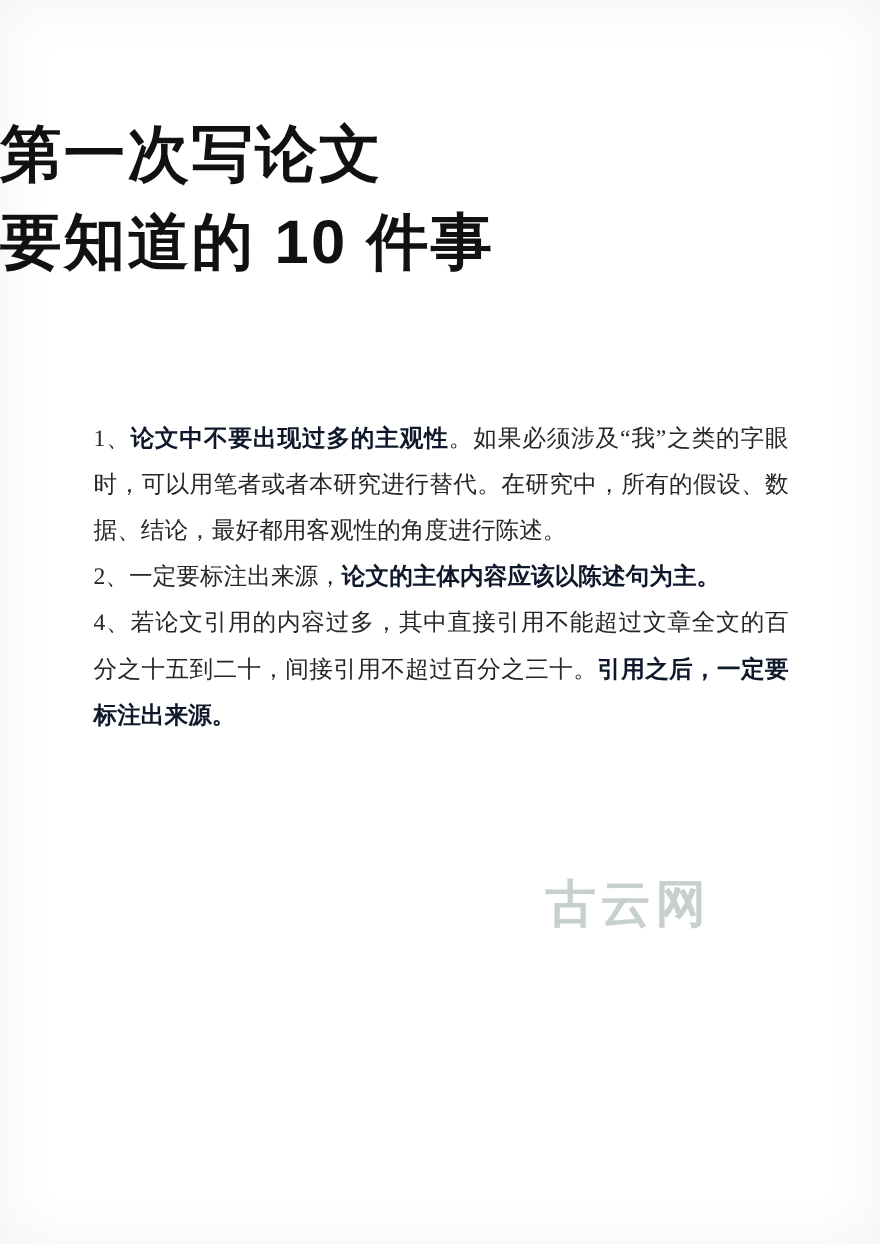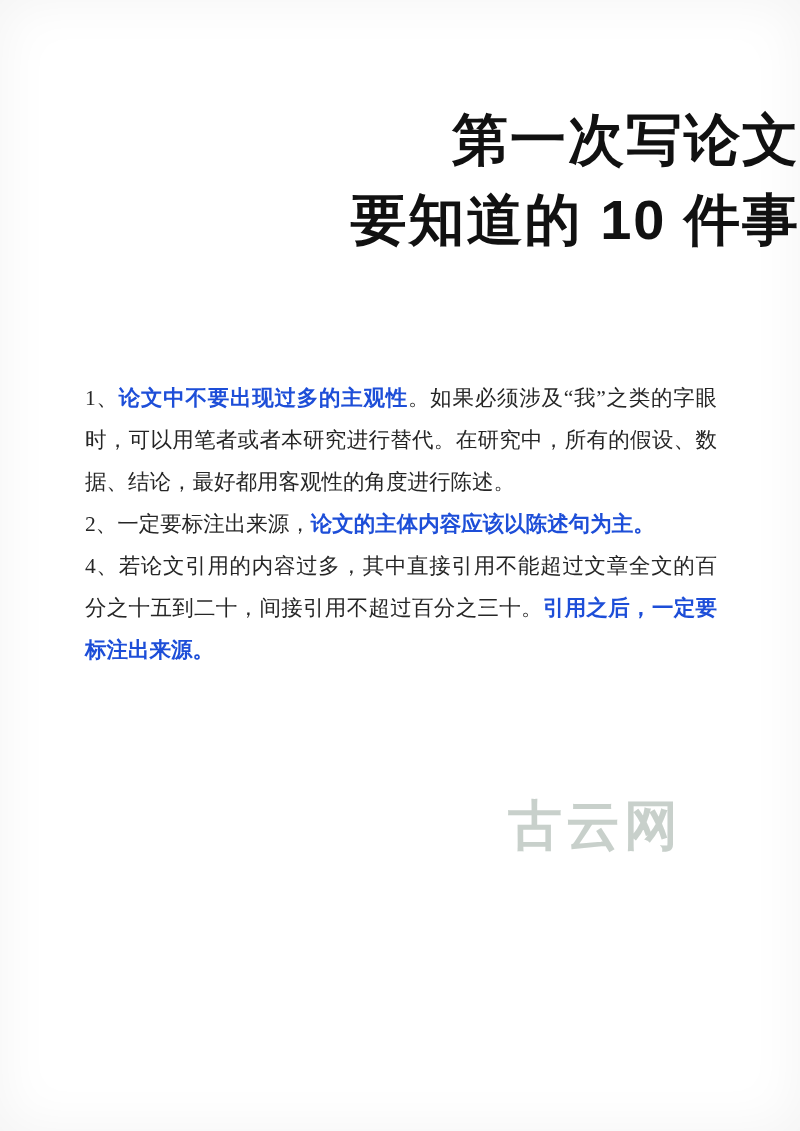--- a/index.html
+++ b/index.html
@@ -19,21 +19,21 @@
     position: absolute;
     inset: 0;
     pointer-events: none;
     box-shadow: inset 0 0 55px rgba(0,0,0,0.05);
   }
   .title-block {
     position: absolute;
     top: 100px;
     left: 0;
     width: 800px;
-    text-align: right;
+    text-align: left;
     color: #111111;
     font-family: "Liberation Sans", "DejaVu Sans", sans-serif;
     font-weight: 900;
     font-size: 56px;
     line-height: 80px;
     letter-spacing: 2px;
   }
   .article {
     position: absolute;
     top: 377px;
@@ -44,30 +44,30 @@
     line-height: 42px;
     text-align: justify;
     text-justify: inter-ideograph;
   }
   .article p {
     margin: 0;
     padding: 0;
   }
   .article .bold {
     font-weight: 700;
-    color: #1d4ed8;
+    color: #0f172a;
   }
   .watermark {
     position: absolute;
     top: 800px;
-    left: 508px;
+    left: 496px;
     width: 160px;
-    font-family: Liberation Sans, sans-serif;
+    font-family: Liberation Mono, monospace;
     font-weight: 700;
-    font-size: 54px;
+    font-size: 46px;
     line-height: 50px;
     letter-spacing: 4px;
     color: rgba(154, 170, 160, 0.55);
     pointer-events: none;
     white-space: nowrap;
   }
 </style>
 </head>
 <body>
 

